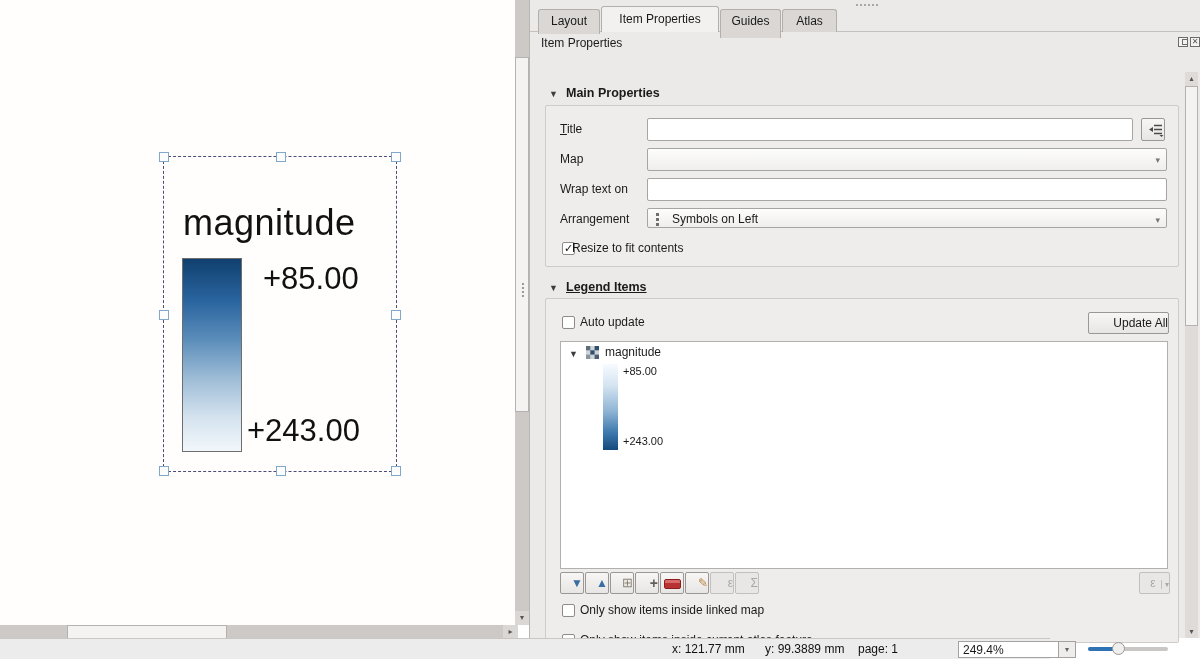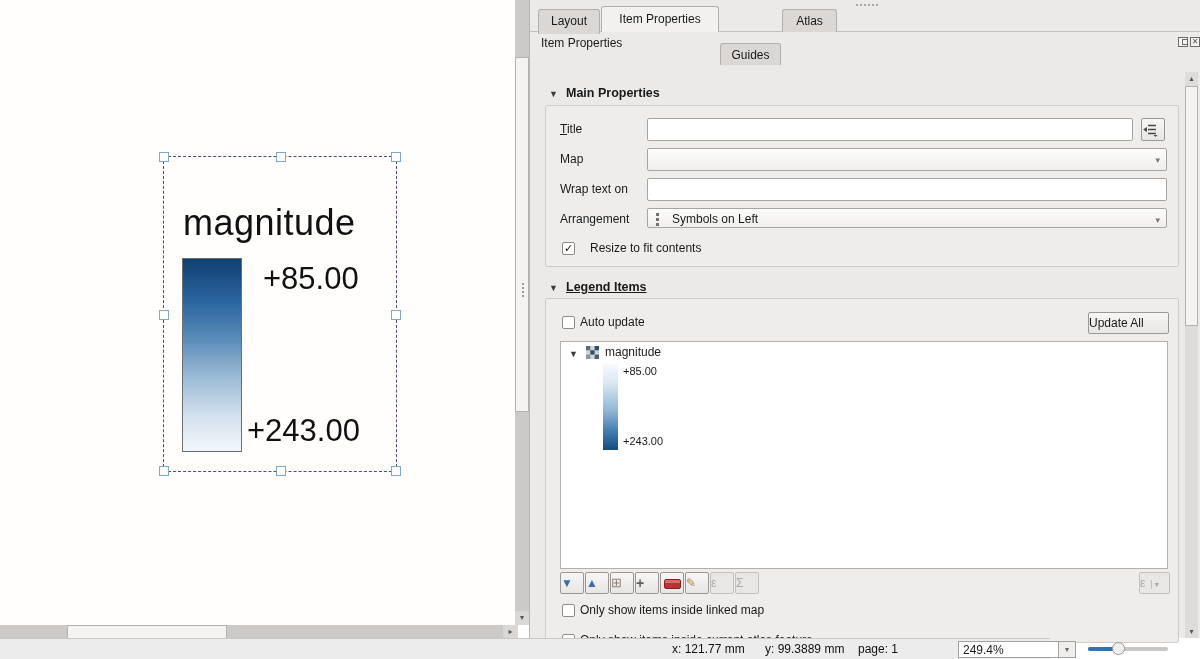--- a/index.html
+++ b/index.html
@@ -31,21 +31,21 @@
   .legend-bar{left:7px;top:53px;width:664px;height:19px;background:#c8c4c1;font-weight:bold;line-height:19px;padding-left:8px;box-sizing:border-box;}
   .grp-hdr{font-weight:bold;font-size:12.5px;}
   .grp-arrow{font-size:9px;color:#3c3c3c;}
   .frame{border:1px solid #cfcbc8;background:#efedec;border-radius:2px;box-sizing:border-box;}
   .lbl{line-height:23px;}
   .inp{background:#fff;border:1px solid #a8a4a1;border-radius:2px;box-sizing:border-box;font:12px "Liberation Sans",sans-serif;padding:0 4px;}
   .combo{background:linear-gradient(#fdfdfc,#efeeec);border:1px solid #a8a4a1;border-radius:2px;box-sizing:border-box;line-height:21px;padding-left:6px;}
   .combo .arr{position:absolute;right:6px;top:0;color:#777;font-size:9px;line-height:22px;}
   .cb{width:13px;height:13px;background:#fff;border:1px solid #8f8b88;border-radius:2px;box-sizing:border-box;
       font-size:11px;line-height:11px;text-align:center;color:#111;}
-  .btn{background:linear-gradient(#f7f6f5,#e8e6e4);border:1px solid #9b9794;border-radius:2px;box-sizing:border-box;text-align:left;}
+  .btn{background:linear-gradient(#f7f6f5,#e8e6e4);border:1px solid #9b9794;border-radius:2px;box-sizing:border-box;text-align:right;}
   .tool{width:24px;height:22px;font-size:12px;line-height:20px;}
   .tool.dis{color:#a8a8a8;background:#e9e7e5;border-color:#c3bfbc;}
   .tree{background:#fff;border:1px solid #b3afac;box-sizing:border-box;}
   .ramp-sm{background:linear-gradient(180deg,#f7fbff 0%,#d4e4f1 25%,#8fb4d4 55%,#3d79ad 80%,#15497c 100%);}
   .tree-num{font-size:11px;}
   .pill{width:15px;height:8px;border:1px solid #8d1d1d;border-radius:2px;background:linear-gradient(#d86a6a 0 3px,#b93232 3px);margin:6px auto 0;}
   .arrg-icon{width:3px;height:13px;background:repeating-linear-gradient(#6f6f6f 0 2.5px,transparent 2.5px 5px);}
   
   .status{left:0;top:638px;width:1050px;height:21px;background:#ececec;border-top:1px solid #c9c6c3;box-sizing:border-box;}
   .st-txt{position:absolute;top:3px;font-size:12px;color:#111;}
@@ -86,21 +86,21 @@
   <div class="abs sb-track" style="left:0;top:625px;width:518px;height:14px;">
     <div class="abs sb-thumb" style="left:67px;top:0;width:160px;height:14px;"></div>
     <div class="abs sb-btn" style="left:503px;top:0;width:15px;height:14px;line-height:14px;">▸</div>
   </div>
 
   <div class="abs dock">
 
     <div class="abs tabbar">
       <div class="tab" style="left:8px;top:9px;width:62px;height:25px;">Layout</div>
       <div class="tab active" style="left:71px;top:6px;width:118px;height:26px;">Item Properties</div>
-      <div class="tab" style="left:190px;top:9px;width:61px;height:22px;margin-top:34px;">Guides</div>
+      <div class="tab" style="left:190px;top:9px;width:61px;height:29px;">Guides</div>
       <div class="tab" style="left:252px;top:9px;width:55px;height:23px;">Atlas</div>
       <div class="abs dots-h" style="left:326px;top:4px;"></div>
     </div>
 
     <div class="abs" style="left:11px;top:36px;">Item Properties</div>
     <div class="abs winbtn" style="left:648px;top:37px;">
       <div class="inner"></div>
     </div>
     <div class="abs winbtn" style="left:660px;top:37px;">✕</div>
 
@@ -130,21 +130,21 @@
       <input class="abs inp" style="left: 101px; top: 72px; width: 520px; height: 23px;">
 
       <div class="abs lbl" style="left:14px;top:102px;">Arrangement</div>
       <div class="abs combo" style="left:101px;top:102px;width:520px;height:20px;">
         <div class="abs arrg-icon" style="left:8px;top:4px;"></div>
         <span style="margin-left:18px;">Symbols on Left</span>
         <span class="arr">▾</span>
       </div>
 
       <div class="abs cb" style="left:16px;top:136px;">✓</div>
-      <div class="abs" style="left:44px;top:135px;">Resize to fit contents</div>
+      <div class="abs" style="left:26px;top:135px;">Resize to fit contents</div>
     </div>
 
     <div class="abs grp-arrow" style="left:19px;top:283px;">▼</div>
     <div class="abs grp-hdr" style="left:36px;top:280px;text-decoration:underline;">Legend Items</div>
 
     <div class="abs frame" style="left:15px;top:298px;width:634px;height:345px;">
 
       <div class="abs cb" style="left:16px;top:17px;"></div>
       <div class="abs" style="left:34px;top:16px;">Auto update</div>
       <div class="abs btn" style="left:542px;top:13px;width:81px;height:22px;line-height:20px;">Update All</div>

